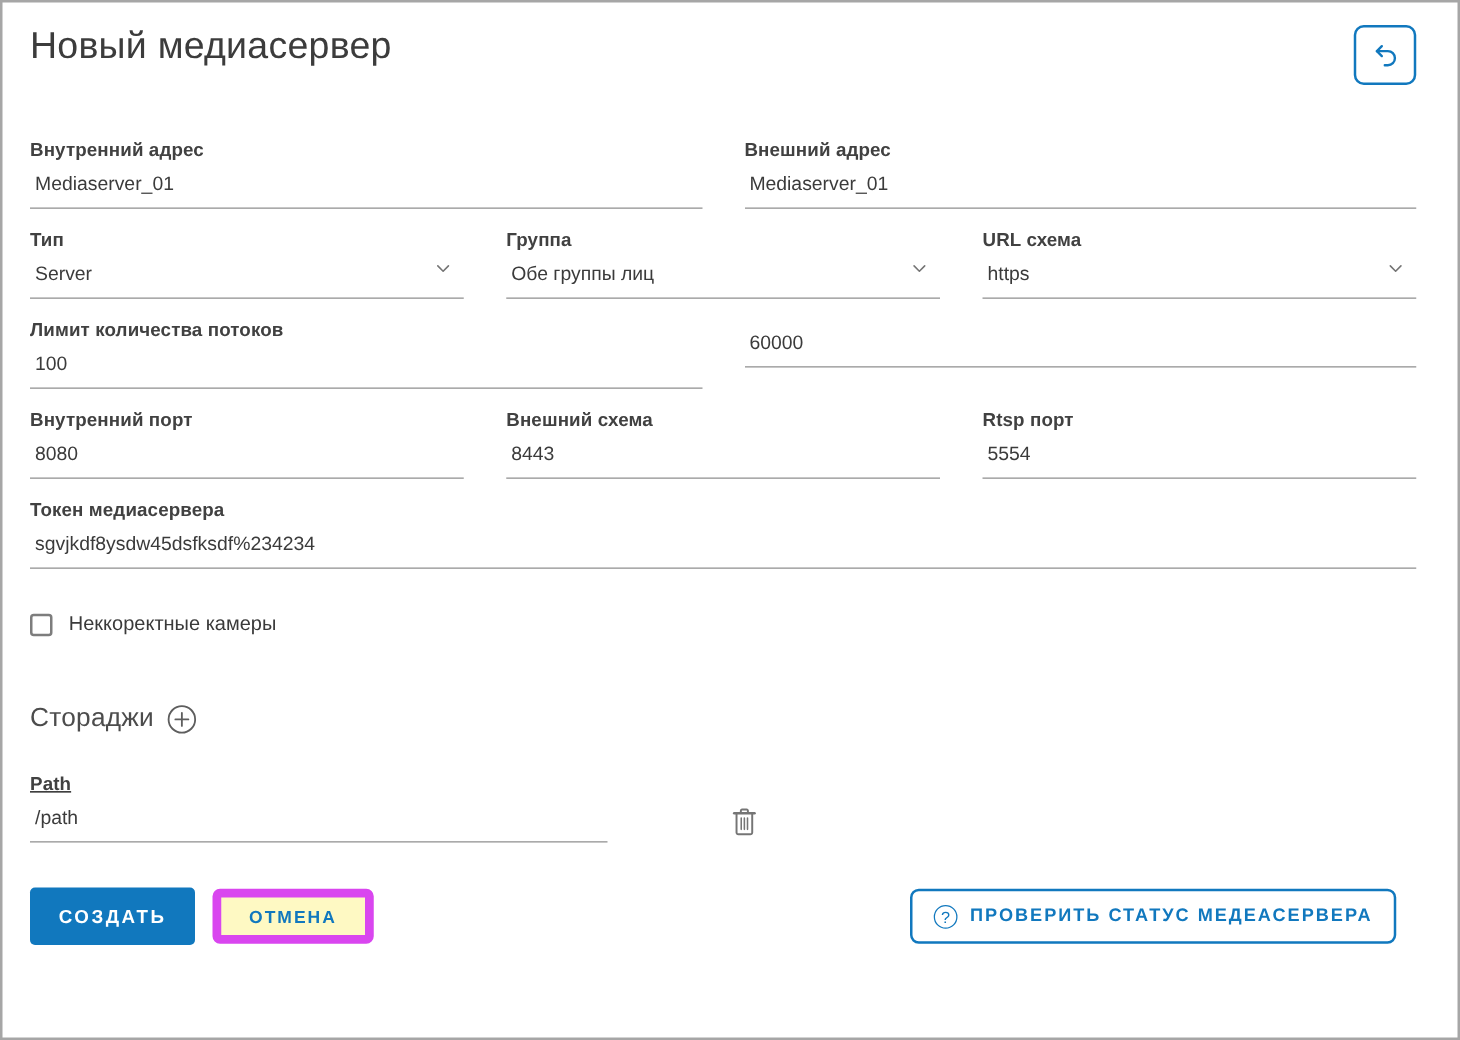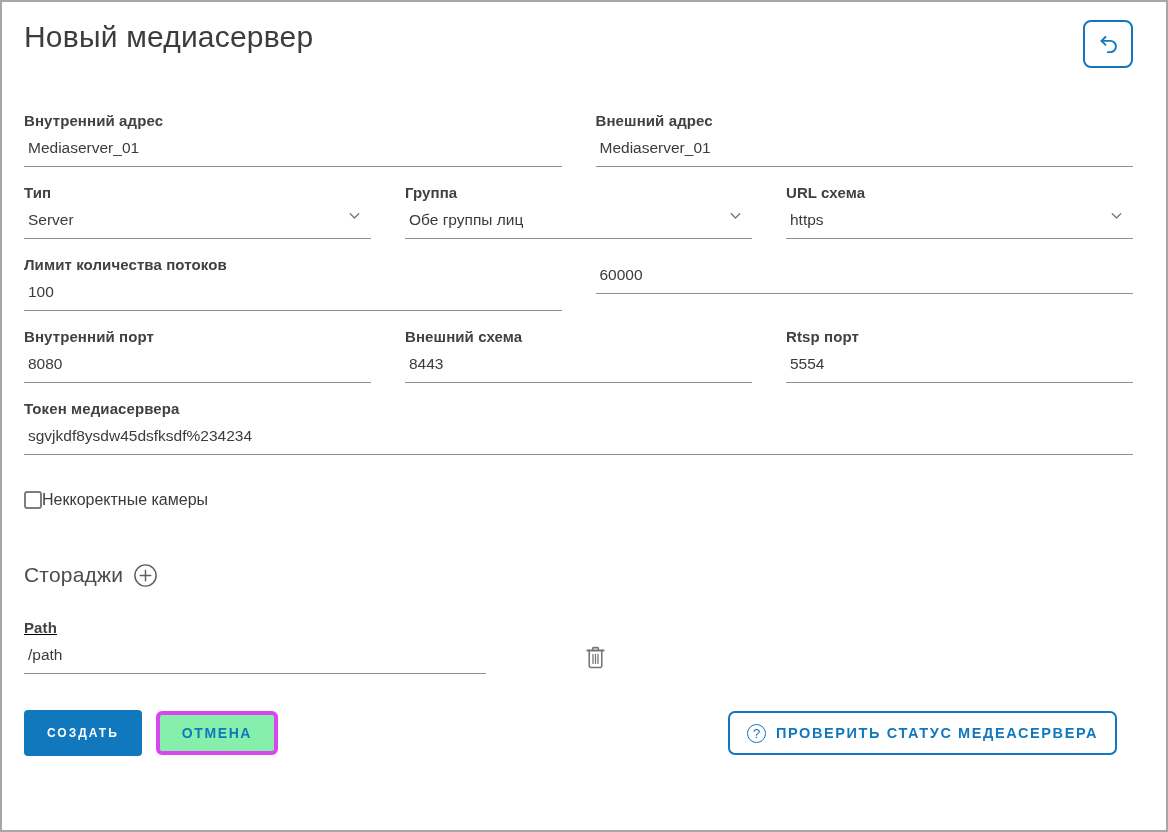--- a/index.html
+++ b/index.html
@@ -47,45 +47,45 @@
   }
   .field-input{
     width:100%;border:0;border-bottom:1px solid var(--line);
     background:transparent;outline:none;
     font-family:inherit;font-size:15.5px;color:var(--value);
     padding:10px 0 9px 4px;border-radius:0;
   }
   .field.select .field-input{padding-right:30px;cursor:pointer;}
   .chevron{position:absolute;right:8px;bottom:11px;pointer-events:none;}
   
-  .checkbox-row{display:flex;align-items:flex-start;margin-top:36px;cursor:pointer;}
+  .checkbox-row{display:flex;align-items:flex-start;gap:13px;margin-top:36px;cursor:pointer;}
   .checkbox-box{
     width:18px;height:18px;border:2px solid #7d7d7d;border-radius:3px;
     background:#fff;flex:0 0 auto;
   }
   .checkbox-label{font-size:16px;color:#3a3a3a;}
   
   .storages-header{display:flex;align-items:flex-start;gap:10px;margin-top:54px;}
   .storages-title{font-size:21px;color:#4c4c4c;letter-spacing:.2px;}
   .add-storage-btn{background:none;border:none;padding:0;cursor:pointer;display:flex;align-items:center;}
   
   .path-row{display:flex;align-items:flex-end;margin-top:31px;}
   .path-field{width:462px;text-decoration:underline;}
   .trash-btn{margin-left:98px;margin-bottom:4px;background:none;border:none;padding:0;cursor:pointer;display:flex;}
   
   .actions{display:flex;align-items:center;margin-top:36px;}
   .btn{font-family:inherit;font-weight:700;cursor:pointer;}
   .btn-create{
     height:46px;padding:12px 23px;border:none;border-radius:4px;
-    background:var(--accent);color:#fff;font-size:12px;letter-spacing:2px;
+    background:var(--accent);color:#fff;font-size:15px;letter-spacing:2px;
   }
   .btn-cancel{
     height:44px;padding:0 22px;margin-left:14px;
-    background:#86efac;color:var(--accent);
-    border:4px solid #d946ef;border-radius:6px;
+    background:#fef9c3;color:var(--accent);
+    border:7px solid #d946ef;border-radius:6px;
     font-size:14px;letter-spacing:1.6px;
   }
   .btn-status{
     height:44px;padding:0 17px;margin-left:auto;margin-right:16px;
     display:flex;align-items:center;gap:10px;
     background:#fff;color:var(--accent);
     border:2px solid var(--accent);border-radius:7px;
     font-size:14.5px;letter-spacing:1.6px;
   }
   .q-circle{

